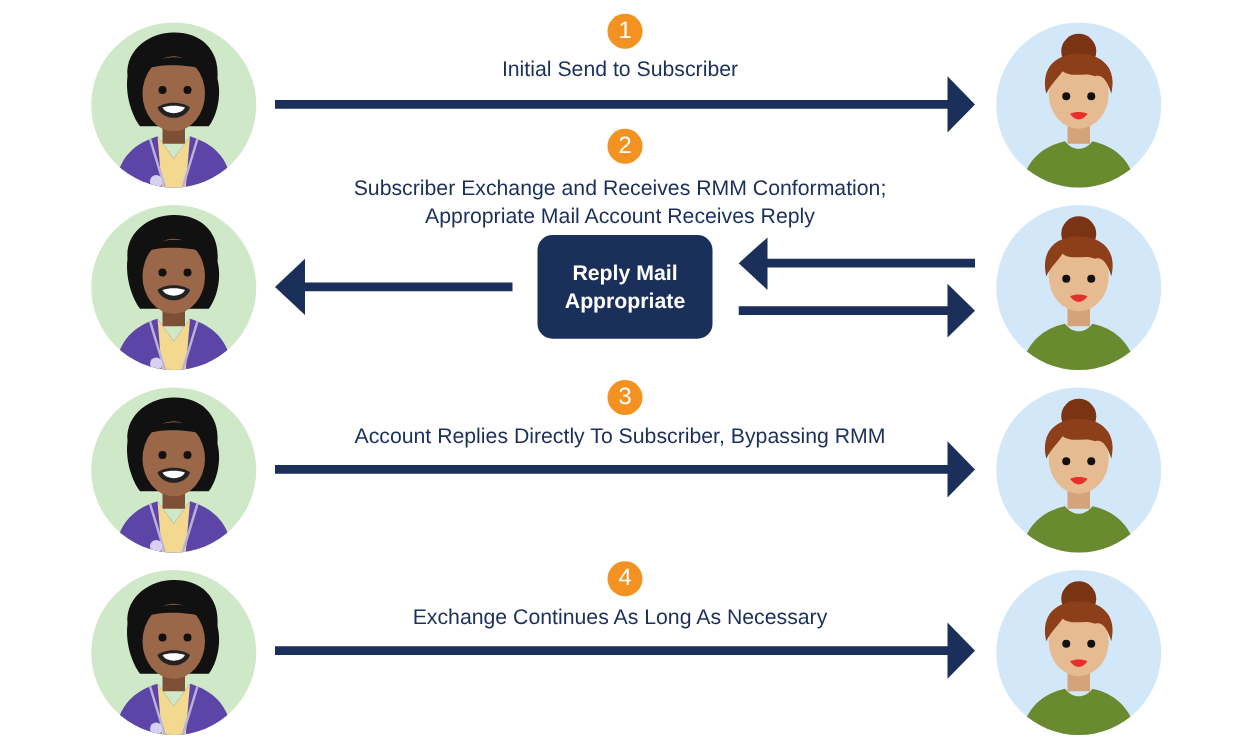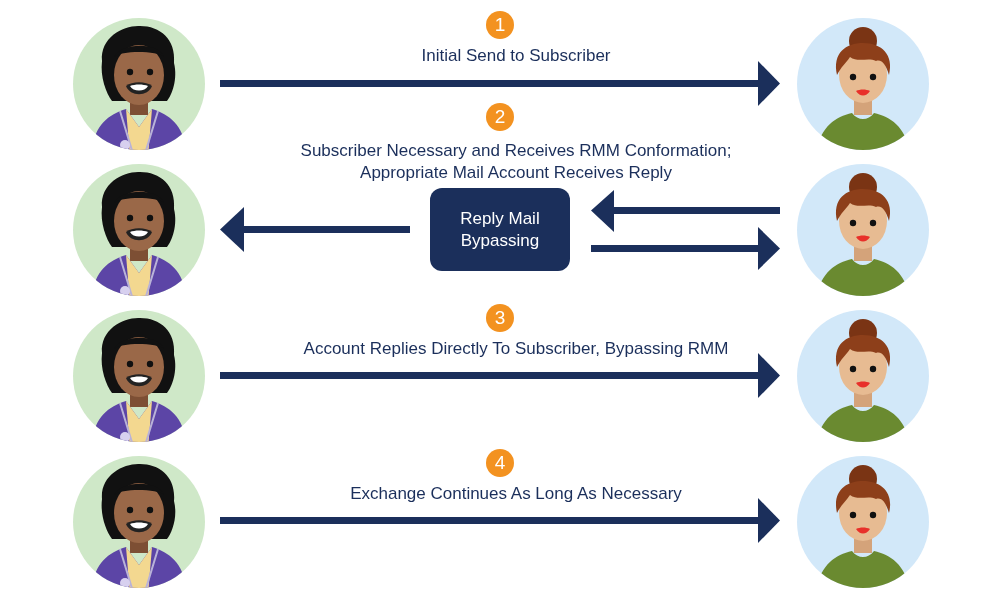--- a/index.html
+++ b/index.html
@@ -2,26 +2,26 @@
 <html><head>
 <meta charset="utf-8">
 <style>
   html, body { margin: 0; padding: 0; background: #ffffff; }
   body { width: 1000px; height: 600px; position: relative; overflow: hidden;
          font-family: "Liberation Sans", "DejaVu Sans", sans-serif; color: #1b2f5b; }
   .avatar { position: absolute; width: 134px; height: 134px; }
   .badge { position: absolute; width: 28px; height: 28px; border-radius: 50%;
            background: #f39220; color: #ffffff; font-size: 19px; line-height: 28px;
            text-align: center; left: 486px; }
-  .label { position: absolute; left: 216px; width: 600px; text-align: center;
+  .label { position: absolute; left: 196px; width: 600px; text-align: center;
            font-size: 17px; color: #1b2f5b; line-height: 22px; }
   .rmm-box { position: absolute; left: 430px; top: 188px; width: 140px; height: 83px;
              background: #1b2f5b; border-radius: 12px; color: #ffffff;
              font-size: 17px; line-height: 22px; display: flex; align-items: center;
-             justify-content: center; text-align: center; }
+             justify-content: center; text-align: center; font-weight: bold; }
   svg.arrow { position: absolute; overflow: visible; }
 </style>
 </head>
 <body>
 
 <svg width="0" height="0" style="position:absolute">
   <defs>
     <clipPath id="circ">
         <circle cx="67" cy="67" r="66"></circle>
       </clipPath>
@@ -71,26 +71,26 @@
   <polygon points="758,61 780,83.5 758,106" fill="#1b2f5b"></polygon>
 </svg>
 
 <svg class="avatar" style="left:72px;top:163px" viewBox="0 0 134 134">
     <use href="#man"></use>
   </svg>
 <svg class="avatar" style="left:796px;top:163px" viewBox="0 0 134 134">
     <use href="#woman"></use>
   </svg>
 <div class="badge" style="top:103px">2</div>
-<div class="label" style="top:140px">Subscriber Necessary and Receives RMM Conformation;</div>
+<div class="label" style="top:140px">Subscriber Exchange and Receives RMM Conformation;</div>
 <div class="label" style="top:162px">Appropriate Mail Account Receives Reply</div>
 <div class="rmm-box">
   <div>
     <div>Reply Mail</div>
-    <div>Bypassing</div>
+    <div>Appropriate</div>
   </div>
 </div>
 <svg class="arrow" style="left:0;top:0" width="1000" height="600">
   <g>
     <rect x="242" y="226" width="168" height="7" fill="#1b2f5b"></rect>
     <polygon points="244,207 220,229.5 244,252" fill="#1b2f5b"></polygon>
   </g>
   <g>
     <rect x="612" y="207" width="168" height="7" fill="#1b2f5b"></rect>
     <polygon points="614,190 591,210.5 614,232" fill="#1b2f5b"></polygon>

